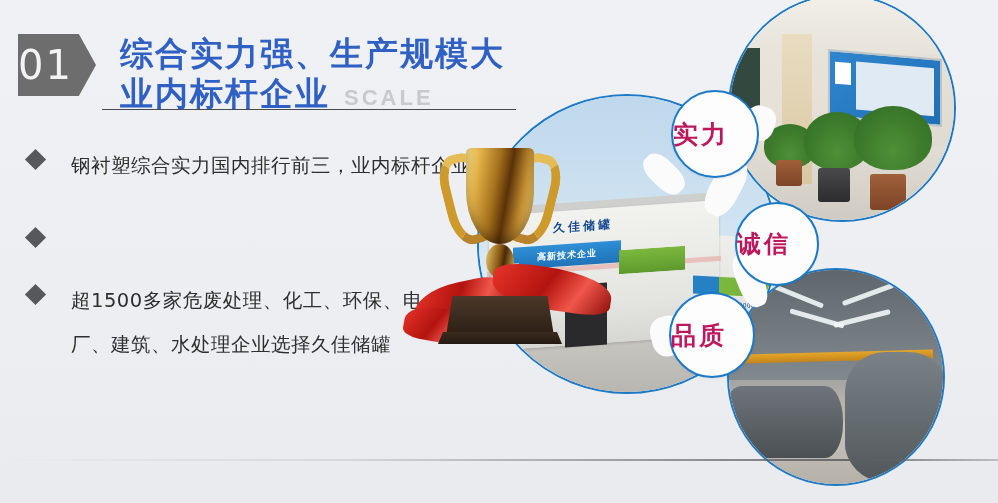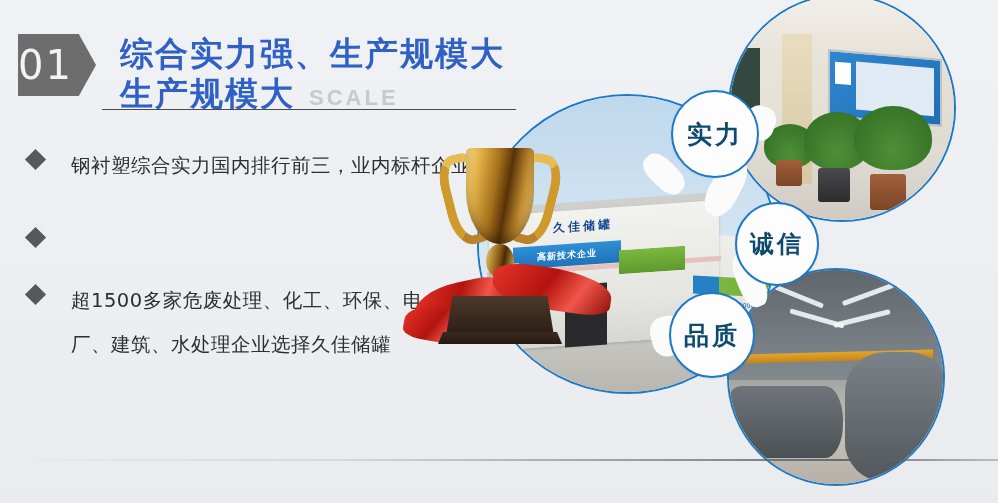--- a/index.html
+++ b/index.html
@@ -204,22 +204,22 @@
   .tr-base2{position:absolute;left:38px;top:192px;width:124px;height:12px;background:linear-gradient(180deg,#3b2b1f,#241912);clip-path:polygon(4% 0,96% 0,100% 100%,0 100%);}
   .ribbon{position:absolute;border-radius:50% 30% 55% 25%;background:linear-gradient(120deg,#e8342a 0%,#b3140f 45%,#f0564a 70%,#8c0d0a 100%);}
   .rb1{left:14px;top:142px;width:96px;height:46px;transform:rotate(-12deg);}
   .rb2{left:92px;top:128px;width:120px;height:42px;transform:rotate(8deg);border-radius:30% 55% 25% 50%;}
   .rb3{left:4px;top:168px;width:70px;height:34px;transform:rotate(10deg);}
 
   
   .conn{position:absolute;background:#fbfbfc;}
   .badge{
     position:absolute;border-radius:50%;background:#fdfdfe;
-    border:2px solid #1a79c8;display:flex;align-items:center;justify-content:center;
-    color:#0c4a6e;font-weight:bold;letter-spacing:3px;
+    border:2px solid #1a79c8;display:flex;align-items:center;justify-content:flex-start;
+    color:#be185d;font-weight:bold;letter-spacing:3px;
     box-shadow:0 1px 3px rgba(0,0,0,.06);
   }
   .b-shili{left:216px;top:100px;width:84px;height:84px;font-size:25px;}
   .b-chengxin{left:280px;top:212px;width:80px;height:80px;font-size:24px;}
   .b-pinzhi{left:214px;top:302px;width:82px;height:82px;font-size:25px;}
 
   .w1{left:256px;top:166px;width:30px;height:62px;transform:rotate(28deg);border-radius:40%;}
   .w2{left:282px;top:262px;width:26px;height:56px;transform:rotate(-22deg);border-radius:40%;}
   .w3{left:196px;top:160px;width:26px;height:48px;transform:rotate(-46deg);border-radius:40%;}
   .w4{left:196px;top:326px;width:34px;height:40px;transform:rotate(-14deg);border-radius:40%;}
@@ -238,21 +238,21 @@
 
   <div class="left">
 
     <div class="headrow">
       <div class="numbadge">
         <span>01</span>
       </div>
       <div class="titleblock">
         <div class="t-line1">综合实力强、生产规模大</div>
         <div class="t-line2wrap">
-          <div class="t-line2">生产规模大</div>
+          <div class="t-line2">业内标杆企业</div>
           <div class="t-sub">SCALE</div>
         </div>
       </div>
     </div>
 
     <div class="divider"></div>
 
     <div class="bullets">
 
       <div class="bullet">

